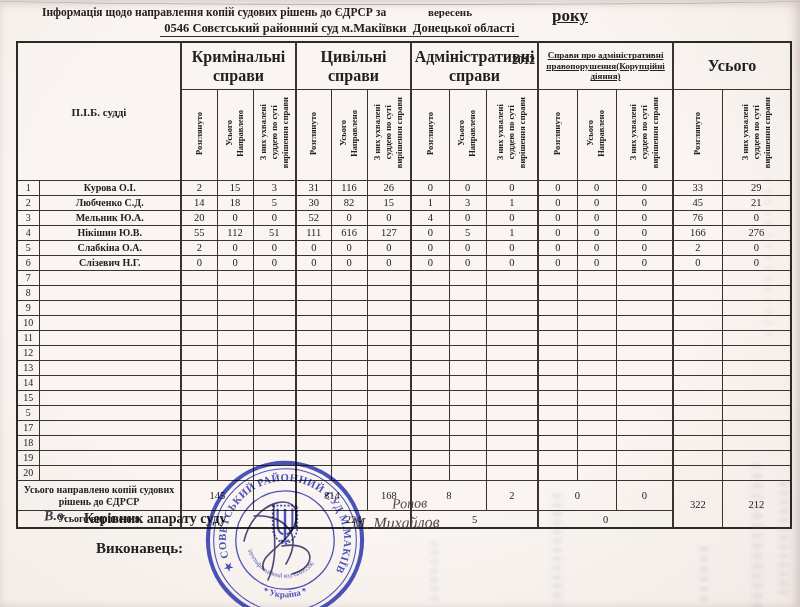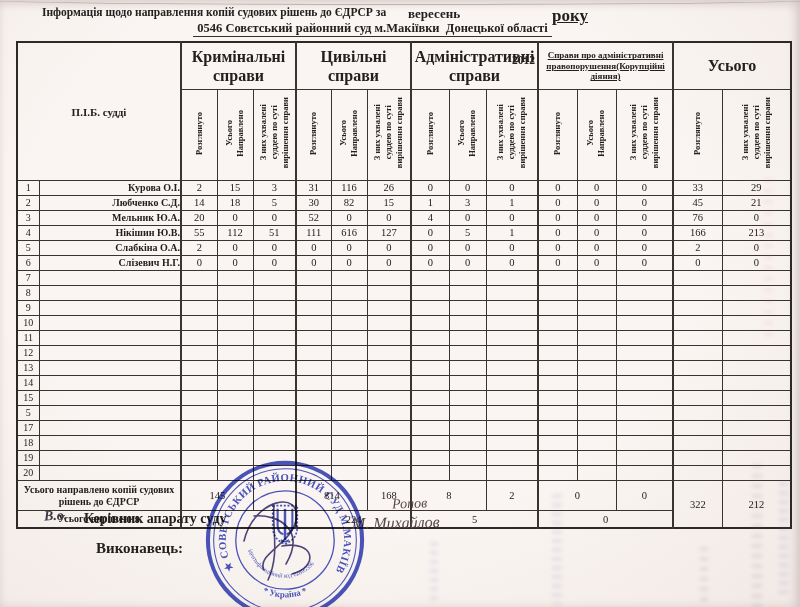--- a/index.html
+++ b/index.html
@@ -7,39 +7,39 @@
   .page{
     position:relative;width:800px;height:607px;
     background:radial-gradient(ellipse at 45% 40%, #faf5f2 55%, #f1e9e5 100%);
     box-shadow:inset -5px 0 10px rgba(150,125,120,.22), inset 0 5px 8px rgba(150,125,120,.18);
     font-family:"Liberation Serif","DejaVu Serif",serif;color:#24201d;
   }
   .scan-edge{position:absolute;top:-6px;left:-30px;right:-30px;height:10px;
     border-bottom:1.5px solid rgba(95,85,82,.35);border-radius:50%;}
   
   .t1{position:absolute;top:6px;left:42px;font-size:11.5px;font-weight:bold;white-space:pre;}
-  .t1-month{position:absolute;top:6px;left:408px;font-size:13px;font-weight:bold;}
+  .t1-month{position:absolute;top:6px;left:428px;font-size:11px;font-weight:bold;}
   .t1-year{position:absolute;top:6px;left:512px;font-size:11.5px;font-weight:bold;margin-top:48px;}
   .t1-suffix{position:absolute;top:6px;left:552px;font-size:17px;font-weight:bold;text-decoration:underline;}
-  .t2{position:absolute;top:21px;left:0;width:679px;text-align:center;font-size:12.5px;font-weight:bold;white-space:pre;padding-left:33px;}
+  .t2{position:absolute;top:21px;left:0;width:679px;text-align:center;font-size:12.5px;font-weight:bold;white-space:pre;}
   .t2 span{border-bottom:1.5px solid #34302c;padding:0 4px 1px 4px;}
   
   table.rpt{position:absolute;left:16px;top:41px;width:774px;border-collapse:collapse;table-layout:fixed;
     border:2px solid #2d2925;}
   table.rpt th,table.rpt td{border:1px solid #39342f;padding:0;overflow:hidden;}
   .gb{border-left-width:2px !important;}
   thead .grp{font-size:16px;font-weight:bold;text-align:center;vertical-align:middle;height:46px;line-height:1.2;padding:1px;}
   thead .grp.small{font-size:9px;line-height:1.15;text-decoration:underline;}
   thead .pib{font-size:11px;font-weight:bold;text-align:center;vertical-align:middle;}
   td.rot{height:90px;text-align:center;vertical-align:middle;}
   td.rot div{display:inline-block;writing-mode:vertical-rl;transform:rotate(180deg);
     white-space:pre-line;font-weight:bold;font-size:8.5px;line-height:1.3;max-height:86px;}
   tbody td{height:14px;font-size:10.5px;text-align:center;line-height:1;}
   td.c-num{font-size:10px;}
-  td.c-name{font-weight:bold;font-size:10px;text-align:right;}
+  td.c-name{font-weight:bold;font-size:10px;}
   tfoot td{text-align:center;font-size:10.5px;vertical-align:middle;}
   tfoot .f-label{font-weight:bold;font-size:10px;line-height:1.2;padding:1px 2px;}
   tfoot tr.f1 td{height:29px;}
   tfoot tr.f2 td{height:16px;}
   
   .hand{font-style:italic;color:#3c3742;}
   .vo{position:absolute;left:44px;top:508px;font-size:14px;font-weight:bold;transform:rotate(-3deg);}
   .lbl-head{position:absolute;left:84px;top:511px;font-size:14px;font-weight:bold;}
   .lbl-exec{position:absolute;left:96px;top:540px;font-size:15px;font-weight:bold;}
   .sig1{position:absolute;left:392px;top:496px;font-size:14px;transform:rotate(-2deg);color:#56484a;}
@@ -188,21 +188,21 @@
           <td class="c-val gb">111</td>
           <td class="c-val">616</td>
           <td class="c-val">127</td>
           <td class="c-val gb">0</td>
           <td class="c-val">5</td>
           <td class="c-val">1</td>
           <td class="c-val gb">0</td>
           <td class="c-val">0</td>
           <td class="c-val">0</td>
           <td class="c-val gb">166</td>
-          <td class="c-val">213</td>
+          <td class="c-val">276</td>
         </tr>
         <tr>
           <td class="c-num">5</td>
           <td class="c-name">Слабкіна О.А.</td>
           <td class="c-val gb">2</td>
           <td class="c-val">0</td>
           <td class="c-val">0</td>
           <td class="c-val gb">0</td>
           <td class="c-val">0</td>
           <td class="c-val">0</td>

